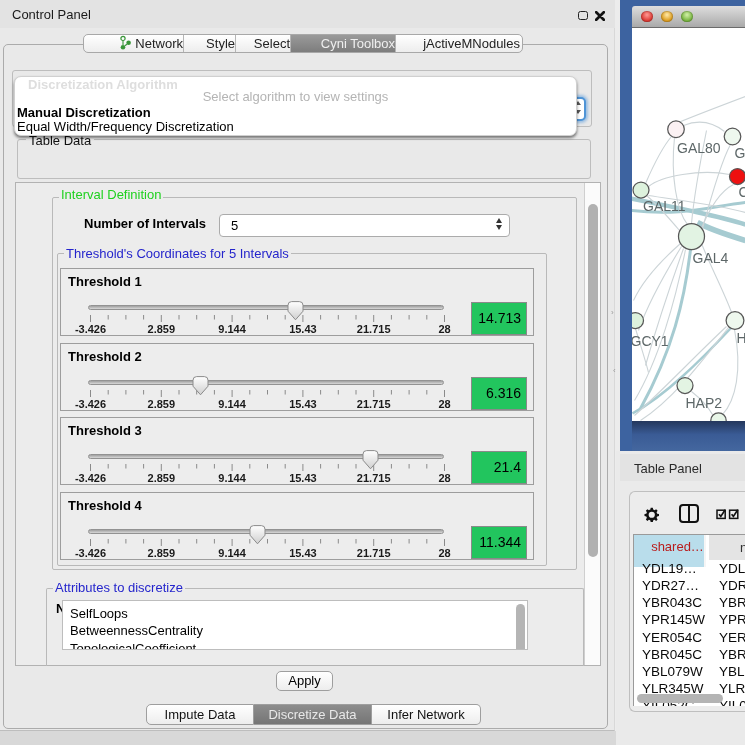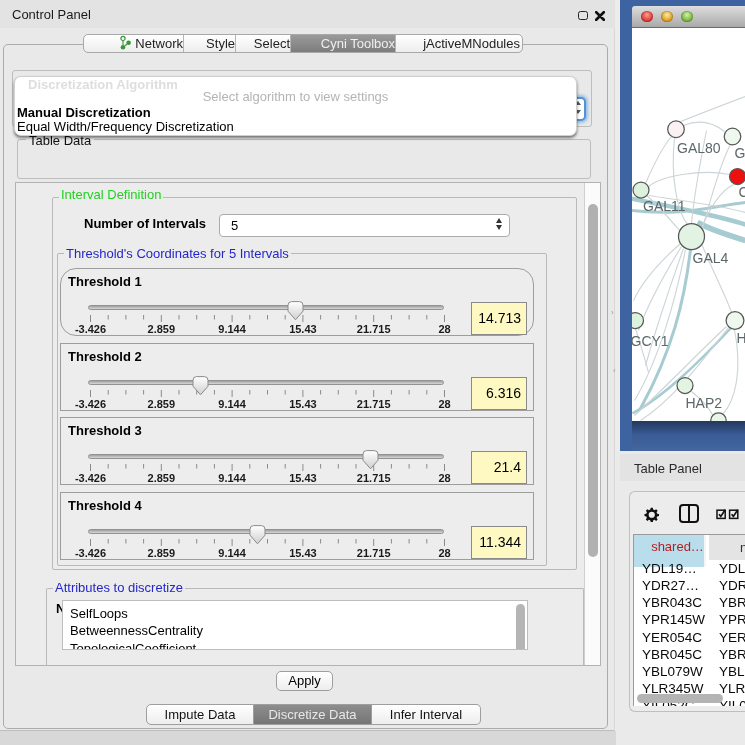--- a/index.html
+++ b/index.html
@@ -58,21 +58,21 @@
 #idgroup { left:52px; top:197px; width:525px; height:373px; border:1px solid #b9b9b9; border-radius:2px; }
 #idlabel { left:59px; top:187px; font-size:13px; color:#1fd11f; background:#ececec; padding:0 2px; }
 #noi-label { left:84px; top:216px; font-size:13px; font-weight:bold; color:#000; }
 #tcgroup { left:57px; top:253px; width:490px; height:313px; border:1px solid #b9b9b9; border-radius:2px; }
 #tclabel { left:64px; top:246px; font-size:13px; color:#2525cc; background:#ececec; padding:0 2px; }
 
 
 .thbox { position:absolute; left:60px; width:474px; height:68px; border:1px solid #9d9d9d; background:#ededed; }
 .thbox .ttl { position:absolute; left:7px; top:5px; font-size:13px; font-weight:bold; color:#000; }
 .thbox .track { position:absolute; left:27px; top:36px; width:356px; height:5px; background:linear-gradient(#9f9f9f,#d8d8d8); border:1px solid #929292; border-radius:3px; }
-.thbox .vbox { position:absolute; left:410px; top:33px; width:56px; height:33px; background:#fef9c3; border:1px solid #8a8a8a; font-size:14px; color:#000; text-align:right; line-height:31px; padding-right:5px; }
+.thbox .vbox { position:absolute; left:410px; top:33px; width:56px; height:33px; background:#22c55e; border:1px solid #8a8a8a; font-size:14px; color:#000; text-align:right; line-height:31px; padding-right:5px; }
 .ticks { position:absolute; left:0; top:0; }
 .slabel { position:absolute; top:54px; width:60px; text-align:center; font-size:11px; font-weight:bold; color:#1a1a1a; }
 .sthumb { position:absolute; top:32px; width:17px; height:20px; }
 
 
 #atgroup { left:46px; top:588px; width:538px; height:78px; border:1px solid #b9b9b9; border-bottom:none; border-radius:2px 2px 0 0; }
 #atlabel { left:53px; top:580px; font-size:13px; color:#2525cc; background:#ececec; padding:0 2px; }
 #numattr { left:56px; top:600.5px; font-size:13px; font-weight:bold; color:#000;text-align:center; }
 #attrlist { left:62px; top:600px; width:466px; height:50px; background:#fff; border:1px solid #bdbdbd; font-size:13px; color:#000; overflow:hidden; }
 #attrlist div { padding:0 0 0 7px; line-height:17.6px; }
@@ -167,21 +167,21 @@
   <div class="combo" style="left:219px; top:214px; width:291px; height:23px;">
     <div class="txt">5</div>
     <div class="arr">
         <div class="up"></div>
         <div class="dn"></div>
       </div>
   </div>
   <div id="tcgroup" class="abs"></div>
   <div id="tclabel" class="abs">Threshold's Coordinates for 5 Intervals</div>
 
-  <div class="thbox" style="top:268px;border-radius:16px;">
+  <div class="thbox" style="top:268px;">
   <div class="ttl">Threshold 1</div>
   <div class="track"></div>
   <svg class="ticks" width="470" height="68">
         <line x1="29.5" y1="46" x2="29.5" y2="53" stroke="#8a8a8a" stroke-width="1"></line>
         <line x1="47.2" y1="46" x2="47.2" y2="50.5" stroke="#8a8a8a" stroke-width="1"></line>
         <line x1="64.9" y1="46" x2="64.9" y2="50.5" stroke="#8a8a8a" stroke-width="1"></line>
         <line x1="82.6" y1="46" x2="82.6" y2="50.5" stroke="#8a8a8a" stroke-width="1"></line>
         <line x1="100.3" y1="46" x2="100.3" y2="53" stroke="#8a8a8a" stroke-width="1"></line>
         <line x1="118.0" y1="46" x2="118.0" y2="50.5" stroke="#8a8a8a" stroke-width="1"></line>
         <line x1="135.7" y1="46" x2="135.7" y2="50.5" stroke="#8a8a8a" stroke-width="1"></line>
@@ -354,21 +354,21 @@
     <div>SelfLoops</div>
     <div>BetweennessCentrality</div>
     <div>TopologicalCoefficient</div>
     <div class="sb"></div>
   </div>
 
   <div id="applybtn" class="abs">Apply</div>
   <div id="btabs" class="abs">
     <div class="btab">Impute Data</div>
     <div class="btab sel">Discretize Data</div>
-    <div class="btab">Infer Interval</div>
+    <div class="btab">Infer Network</div>
   </div>
 
   <div class="divmark" style="left:611px; top:308px;">›</div>
   <div class="divmark" style="left:613px; top:366px;">‹</div>
 
   <div id="netwin" class="abs">
     <div id="nettitle" class="abs"></div>
     <div class="tl" style="left:21px; background:radial-gradient(circle at 50% 35%, #ff9a94, #df3f38 60%, #b02520);"></div>
     <div class="tl" style="left:41px; background:radial-gradient(circle at 50% 35%, #ffe9a8, #dfa125 60%, #b57d12);"></div>
     <div class="tl" style="left:61px; background:radial-gradient(circle at 50% 35%, #d2f0a8, #7cb845 60%, #5a9428);"></div>

